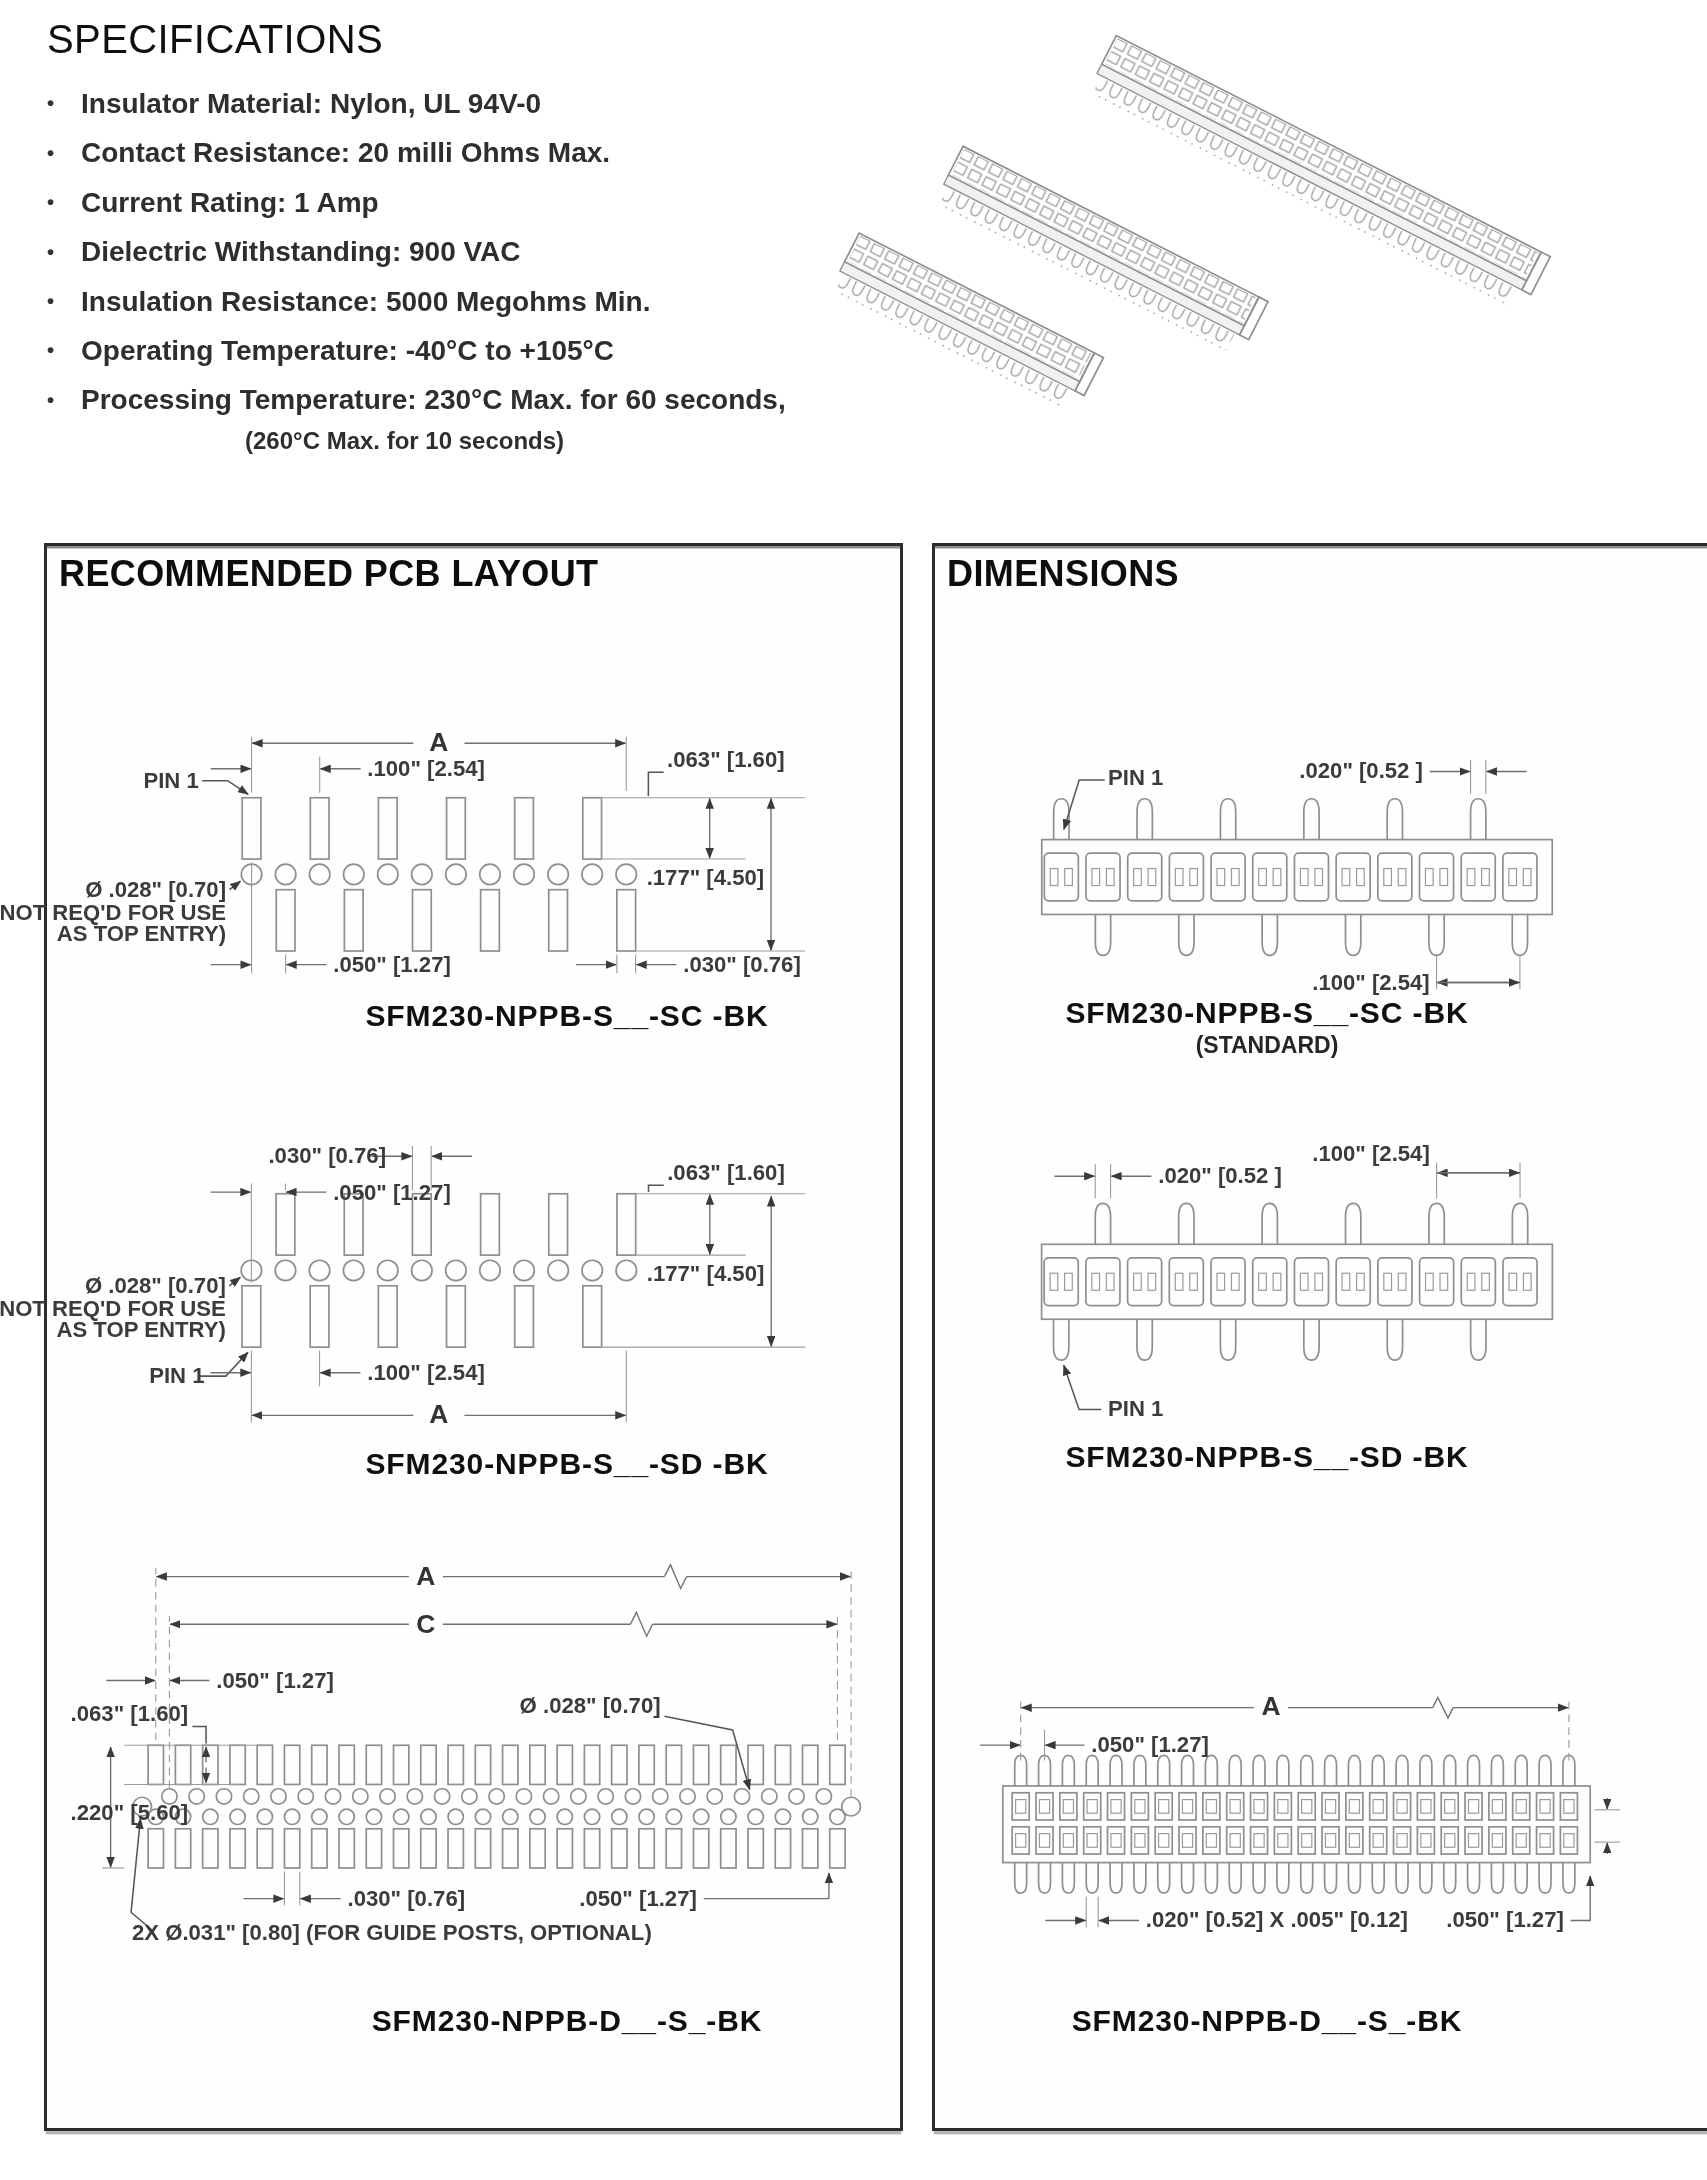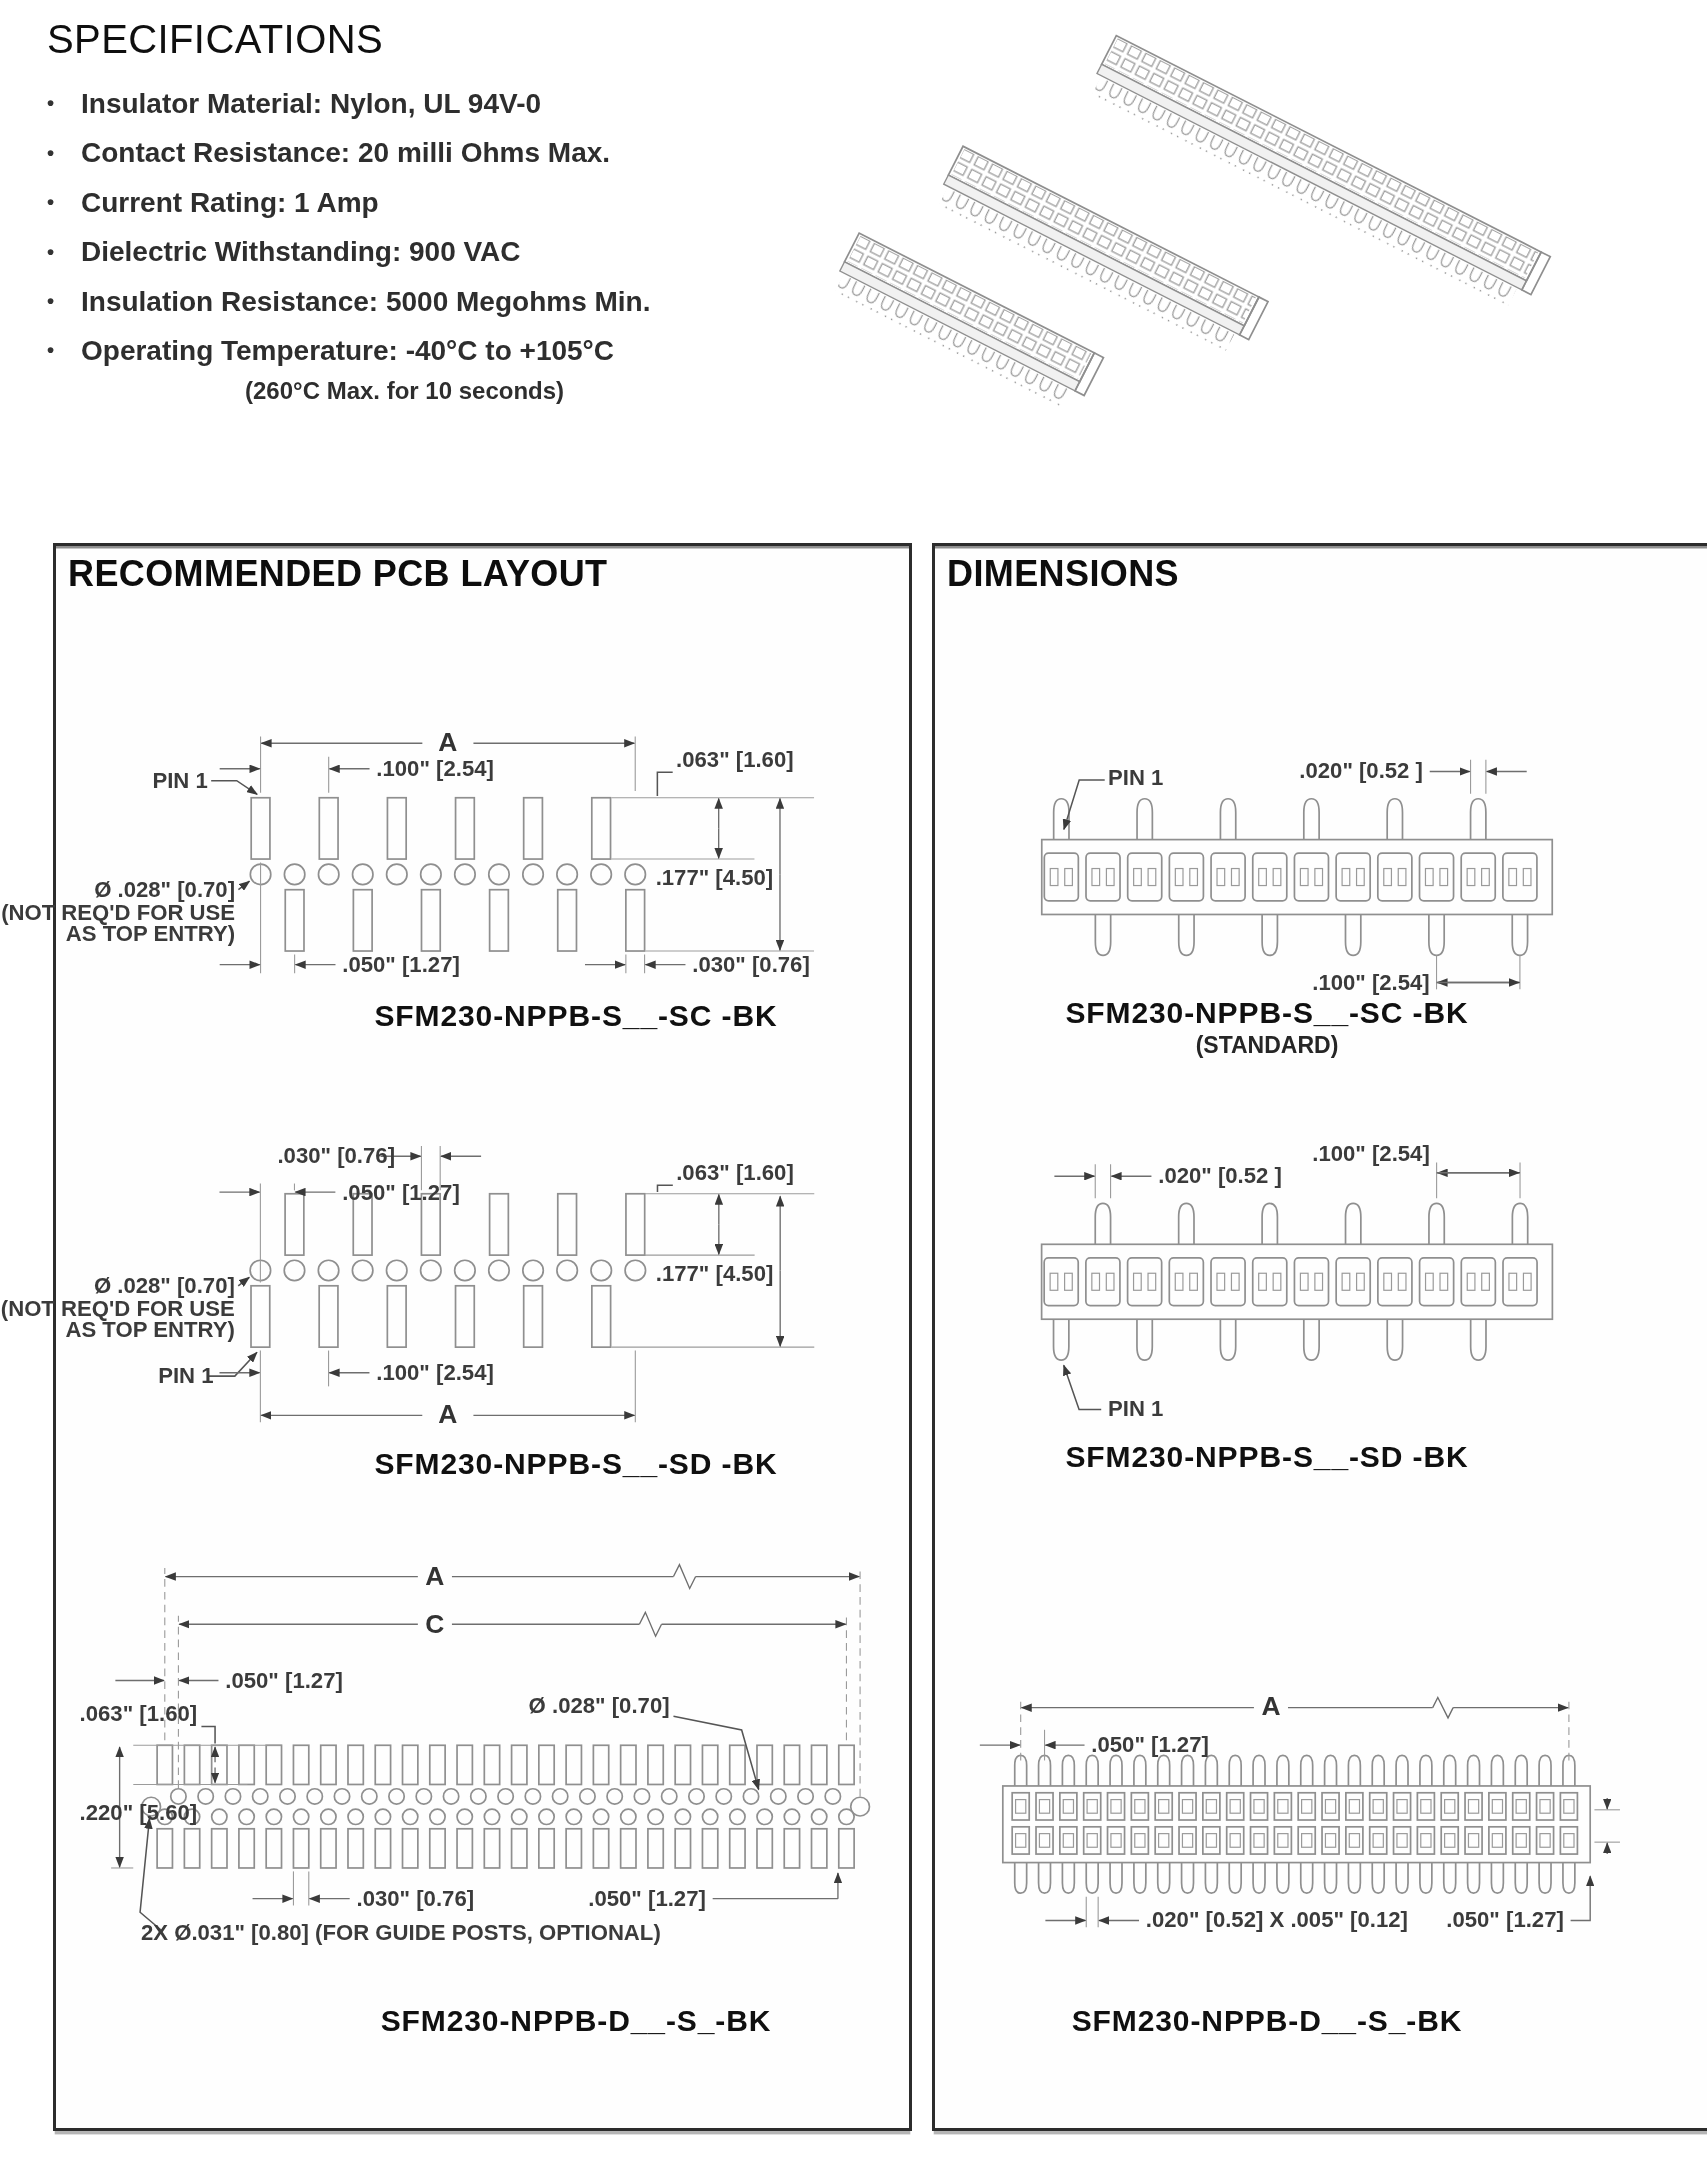--- a/index.html
+++ b/index.html
@@ -9,21 +9,21 @@
   
   .specs{position:absolute;left:47px;top:17px;width:809px;}
   .specs h1{font-size:40px;font-weight:normal;color:#0f0f0f;margin:0 0 17px 0;letter-spacing:0.4px;}
   .spec-list{list-style:none;margin:0;padding:0;}
   .spec-list li{font-size:28px;font-weight:bold;color:#2e2e2e;line-height:49px;white-space:nowrap;}
   .blt{display:inline-block;width:34px;font-size:20.4px;color:#333;vertical-align:2.6px;}
   .spec-cont{font-size:24px;font-weight:bold;color:#2e2e2e;margin:1.7px 0 0 198px;}
   
   .panel{position:absolute;top:543px;height:1588px;border:3.4px solid #2c2c2c;background:#fefefe;
          box-sizing:border-box;box-shadow:0 5.1px 0 -1.7px #b5b5b5, inset 0 2.6px 0 #8f8f8f;}
-  .panel-left{left:53px;width:859px;}
+  .panel-left{left:44px;width:859px;}
   .panel-right{left:932px;width:842px;}
   .panel-title{position:absolute;left:12px;top:6.8px;font-size:36px;font-weight:bold;color:#0d0d0d;letter-spacing:0.4px;}
   .part-label{position:absolute;text-align:center;font-size:30px;font-weight:bold;color:#101010;letter-spacing:0.9px;white-space:nowrap;}
   .sub-label{position:absolute;text-align:center;font-size:23px;font-weight:bold;color:#262626;white-space:nowrap;}
   
   svg{position:absolute;overflow:visible;}
   svg text{font-family:"Liberation Sans",sans-serif;}
   .geo{fill:none;stroke:#8f8f8f;stroke-width:2;}
   .thin{fill:none;stroke:#9a9a9a;stroke-width:1.4;}
   .dim{fill:none;stroke:#6e6e6e;stroke-width:1.6;}
@@ -72,20 +72,21 @@
 
   <section class="specs">
     <h1>SPECIFICATIONS</h1>
     <ul class="spec-list">
       <li><span class="blt">•</span><span>Insulator Material: Nylon, UL 94V-0</span></li>
       <li><span class="blt">•</span><span>Contact Resistance: 20 milli Ohms Max.</span></li>
       <li><span class="blt">•</span><span>Current Rating: 1 Amp</span></li>
       <li><span class="blt">•</span><span>Dielectric Withstanding: 900 VAC</span></li>
       <li><span class="blt">•</span><span>Insulation Resistance: 5000 Megohms Min.</span></li>
       <li><span class="blt">•</span><span>Operating Temperature: -40°C to +105°C</span></li>
+      <li><span class="blt">•</span><span>Processing Temperature: 230°C Max. for 60 seconds,</span></li>
     </ul>
     <div class="spec-cont">(260°C Max. for 10 seconds)</div>
   </section>
 
   <svg style="left:835px;top:10.2px" width="784" height="430" viewBox="0 0 920 505">
     <g transform="translate(330,30) rotate(27)">
       <rect class="geo" x="0" y="0" width="560" height="38" fill="#fff"></rect>
       <rect x="3" y="2" width="554" height="34" fill="url(#cells)"></rect>
       <rect class="face" x="0" y="38" width="560" height="12"></rect>
       <rect class="geo" x="560" y="0" width="12" height="50" fill="#fff"></rect>

